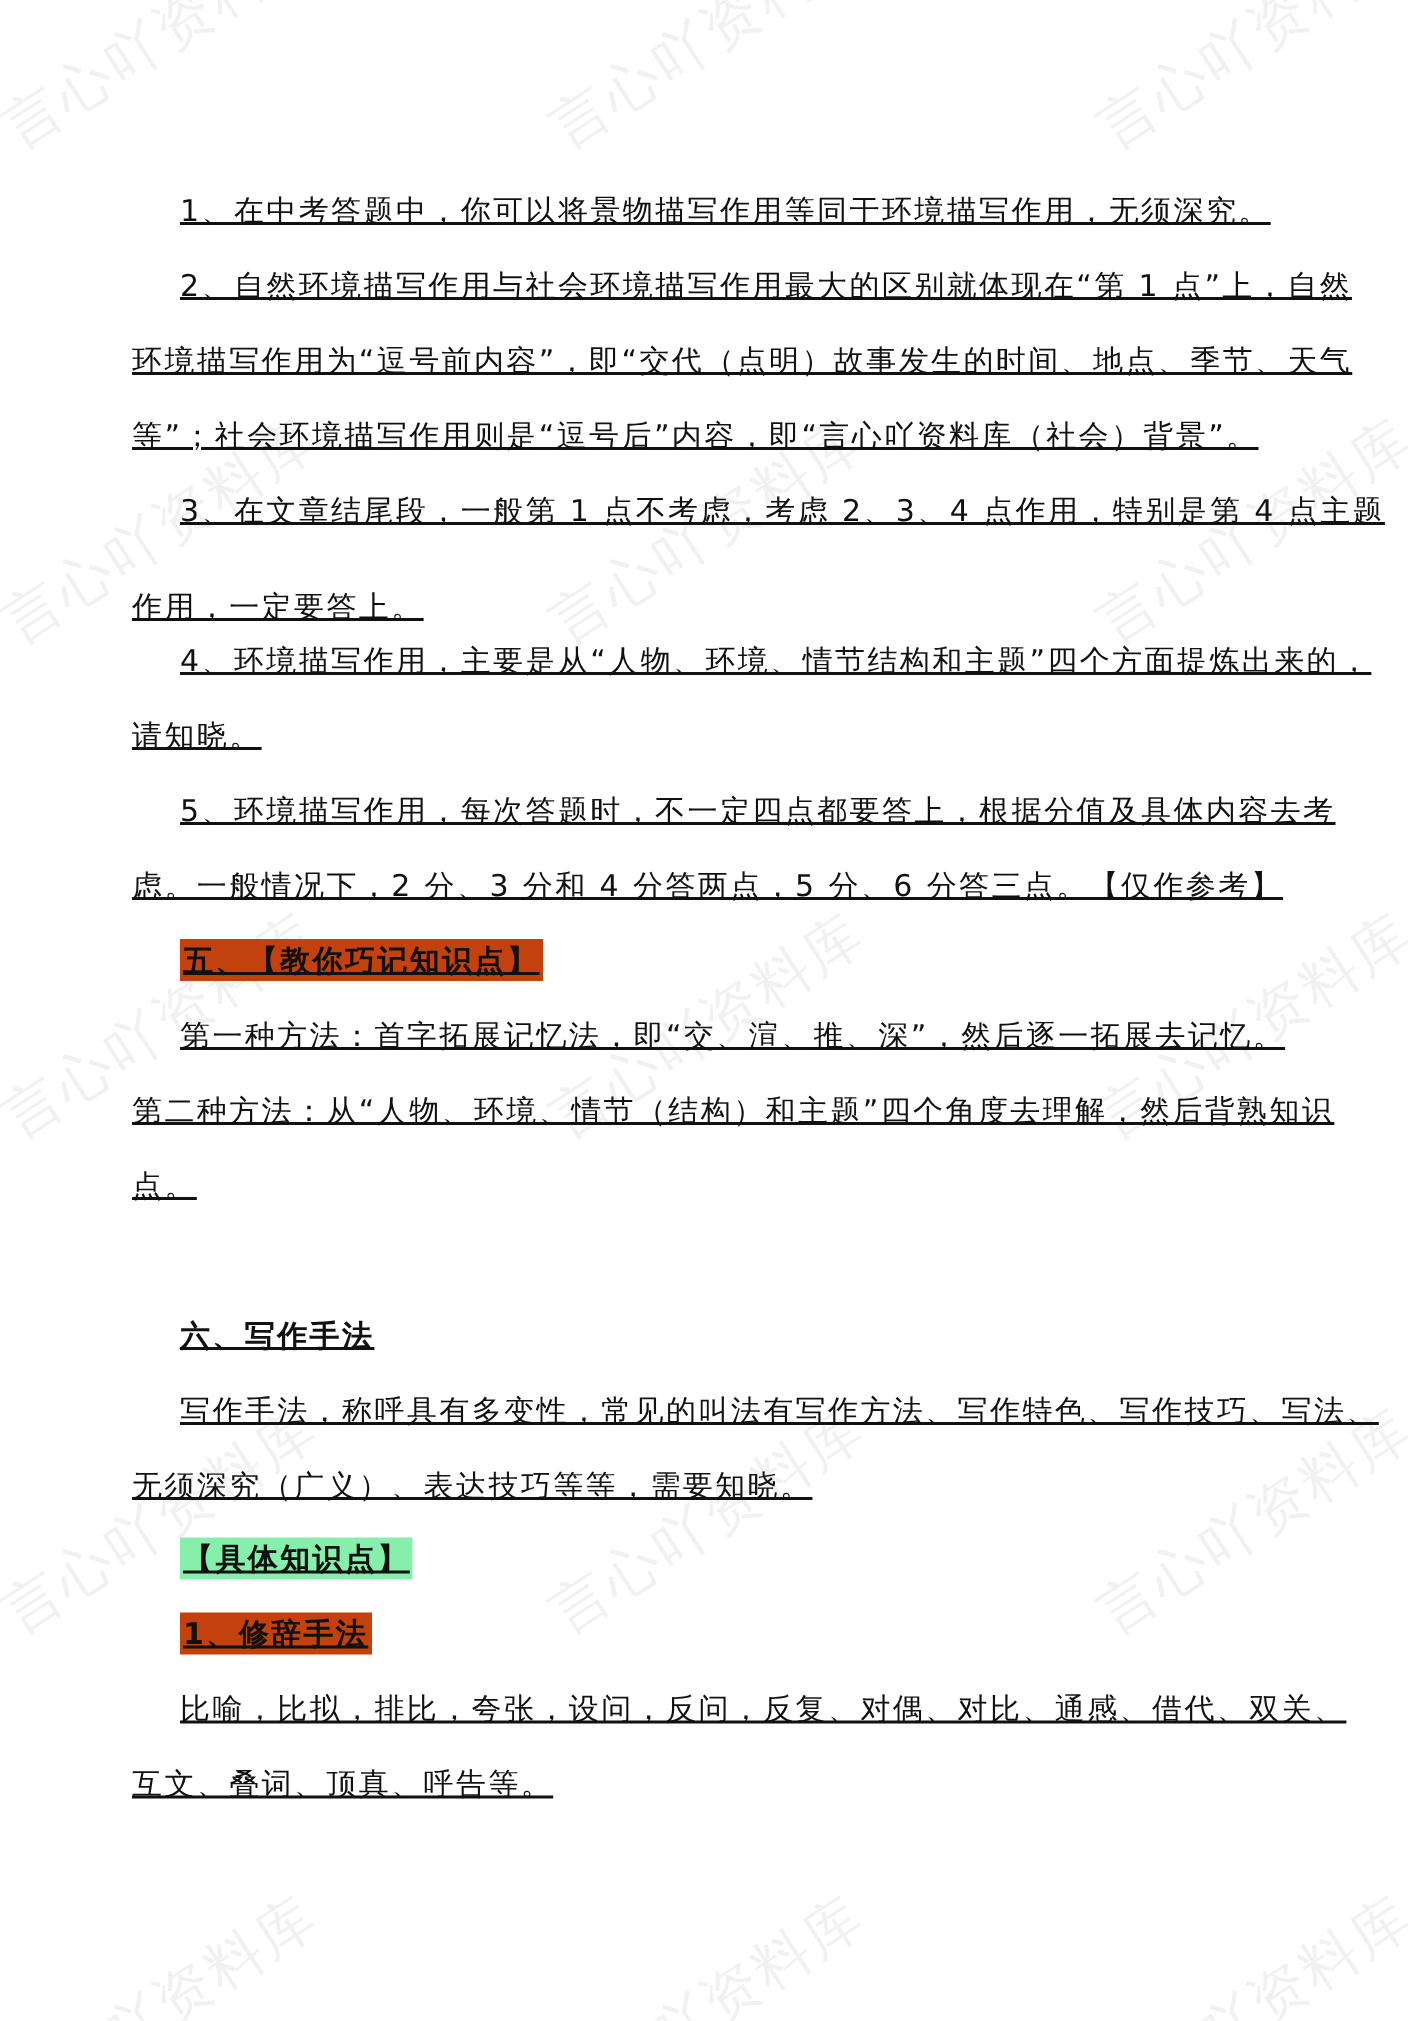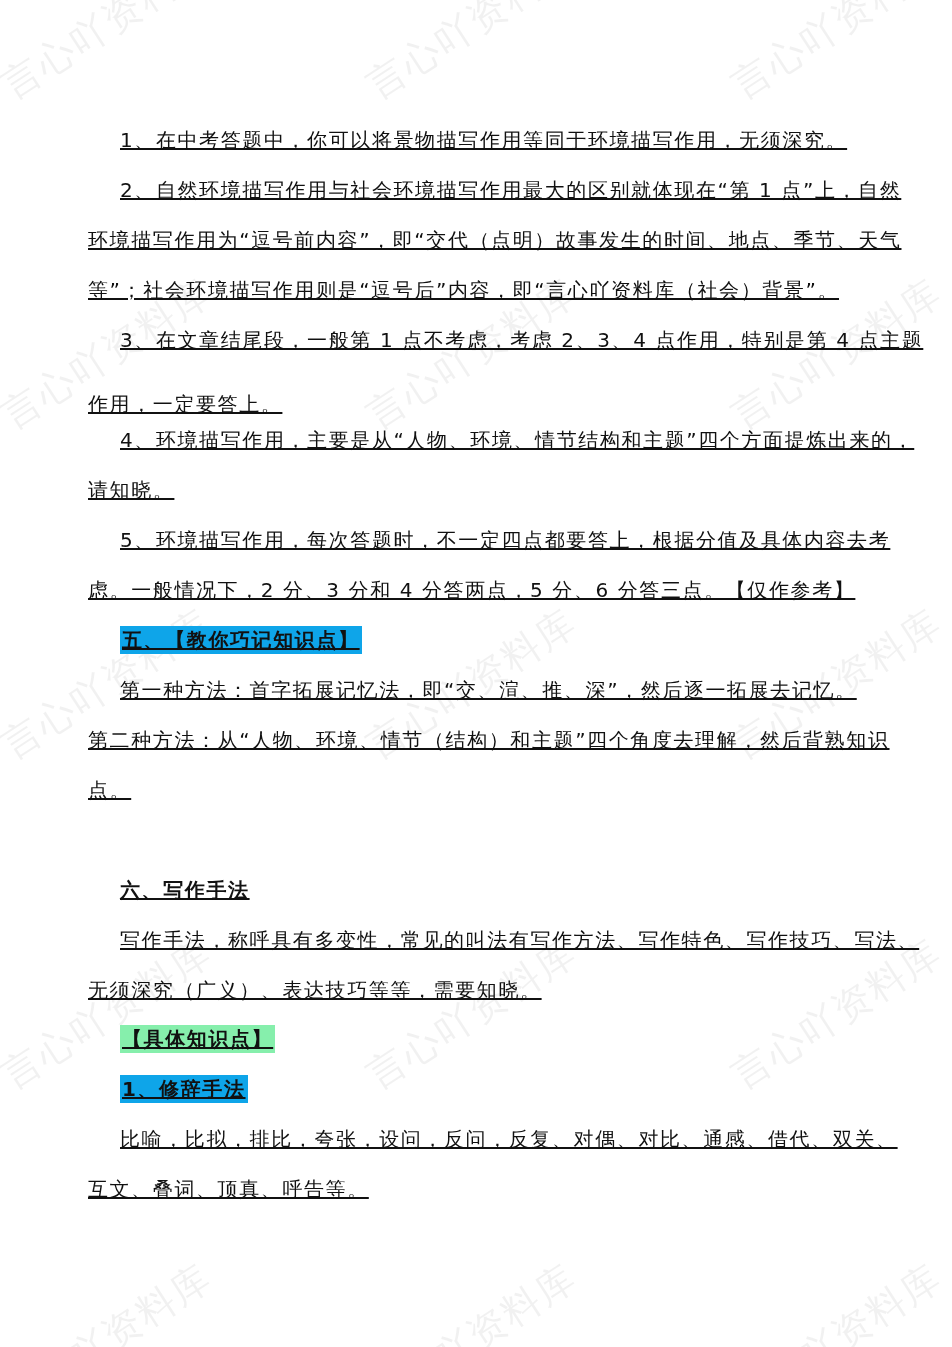--- a/index.html
+++ b/index.html
@@ -48,21 +48,21 @@
       font-size: 20px;
       line-height: 26px;
       white-space: nowrap;
       letter-spacing: 1.6px;
       text-decoration: underline;
     }
     .indent { left: 120px; }
     .flush { left: 88px; text-align: center; }
     .bold { font-weight: bold; }
     .hl-yellow {
-      background: #0ea5e9;
+      background: #c2410c;
       padding: 2px 2px 2px 2px;
     }
     .hl-green {
       background: #86efac;
       padding: 2px 2px 2px 2px;
     }
   </style>
 </head>
 <body>
 

